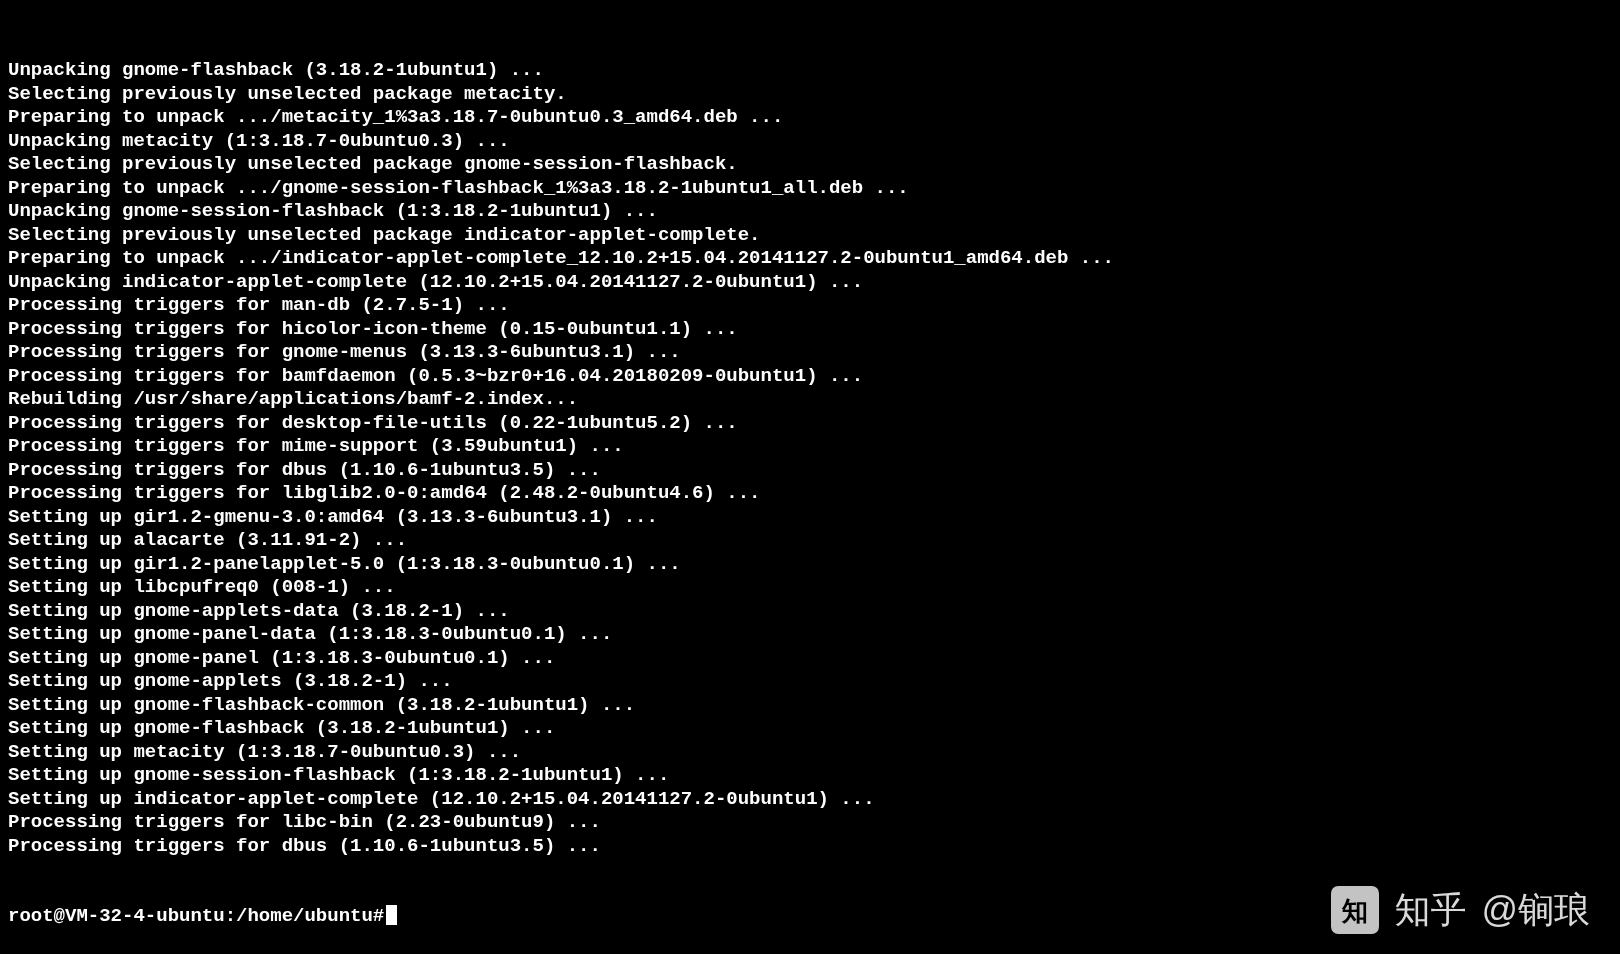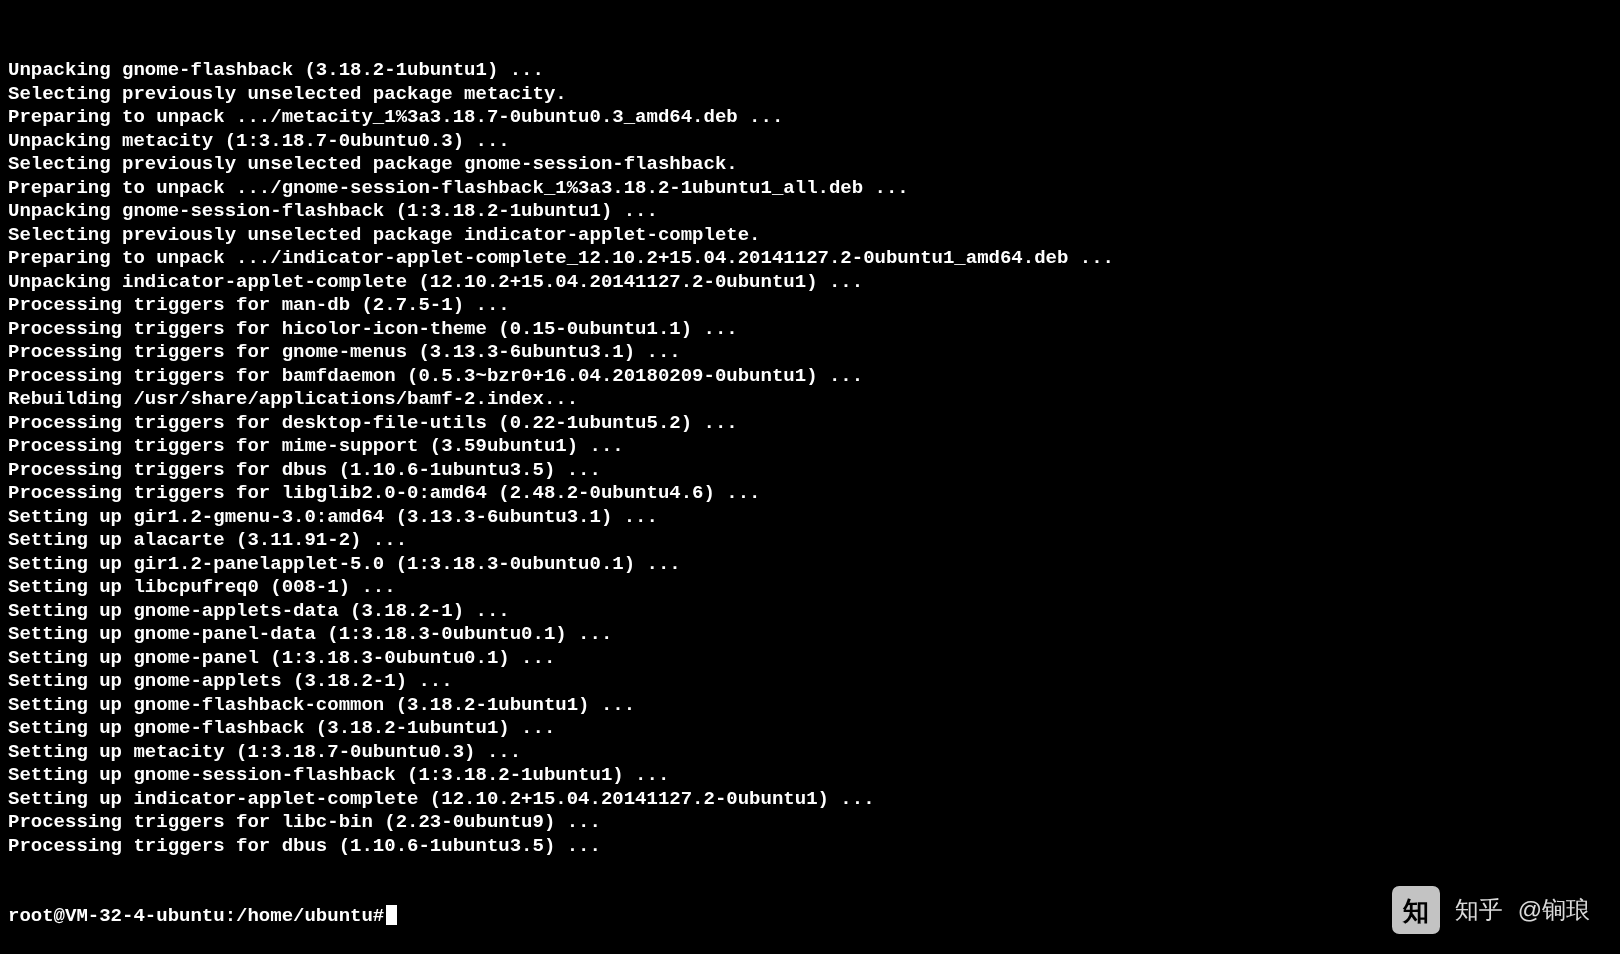--- a/index.html
+++ b/index.html
@@ -51,21 +51,21 @@
       width: 48px;
       height: 48px;
       position: relative;
     }
     .watermark-logo svg {
       width: 100%;
       height: 100%;
     }
     .watermark-text {
       font-family: "Microsoft YaHei", "PingFang SC", sans-serif;
-      font-size: 24px;
+      font-size: 36px;
       color: #ffffff;
       font-weight: normal;
     }
   </style>
 </head>
 <body>
 
 <div class="terminal">
   <div id="terminal-lines"><div class="terminal-line">Unpacking gnome-flashback (3.18.2-1ubuntu1) ...</div><div class="terminal-line">Selecting previously unselected package metacity.</div><div class="terminal-line">Preparing to unpack .../metacity_1%3a3.18.7-0ubuntu0.3_amd64.deb ...</div><div class="terminal-line">Unpacking metacity (1:3.18.7-0ubuntu0.3) ...</div><div class="terminal-line">Selecting previously unselected package gnome-session-flashback.</div><div class="terminal-line">Preparing to unpack .../gnome-session-flashback_1%3a3.18.2-1ubuntu1_all.deb ...</div><div class="terminal-line">Unpacking gnome-session-flashback (1:3.18.2-1ubuntu1) ...</div><div class="terminal-line">Selecting previously unselected package indicator-applet-complete.</div><div class="terminal-line">Preparing to unpack .../indicator-applet-complete_12.10.2+15.04.20141127.2-0ubuntu1_amd64.deb ...</div><div class="terminal-line">Unpacking indicator-applet-complete (12.10.2+15.04.20141127.2-0ubuntu1) ...</div><div class="terminal-line">Processing triggers for man-db (2.7.5-1) ...</div><div class="terminal-line">Processing triggers for hicolor-icon-theme (0.15-0ubuntu1.1) ...</div><div class="terminal-line">Processing triggers for gnome-menus (3.13.3-6ubuntu3.1) ...</div><div class="terminal-line">Processing triggers for bamfdaemon (0.5.3~bzr0+16.04.20180209-0ubuntu1) ...</div><div class="terminal-line">Rebuilding /usr/share/applications/bamf-2.index...</div><div class="terminal-line">Processing triggers for desktop-file-utils (0.22-1ubuntu5.2) ...</div><div class="terminal-line">Processing triggers for mime-support (3.59ubuntu1) ...</div><div class="terminal-line">Processing triggers for dbus (1.10.6-1ubuntu3.5) ...</div><div class="terminal-line">Processing triggers for libglib2.0-0:amd64 (2.48.2-0ubuntu4.6) ...</div><div class="terminal-line">Setting up gir1.2-gmenu-3.0:amd64 (3.13.3-6ubuntu3.1) ...</div><div class="terminal-line">Setting up alacarte (3.11.91-2) ...</div><div class="terminal-line">Setting up gir1.2-panelapplet-5.0 (1:3.18.3-0ubuntu0.1) ...</div><div class="terminal-line">Setting up libcpufreq0 (008-1) ...</div><div class="terminal-line">Setting up gnome-applets-data (3.18.2-1) ...</div><div class="terminal-line">Setting up gnome-panel-data (1:3.18.3-0ubuntu0.1) ...</div><div class="terminal-line">Setting up gnome-panel (1:3.18.3-0ubuntu0.1) ...</div><div class="terminal-line">Setting up gnome-applets (3.18.2-1) ...</div><div class="terminal-line">Setting up gnome-flashback-common (3.18.2-1ubuntu1) ...</div><div class="terminal-line">Setting up gnome-flashback (3.18.2-1ubuntu1) ...</div><div class="terminal-line">Setting up metacity (1:3.18.7-0ubuntu0.3) ...</div><div class="terminal-line">Setting up gnome-session-flashback (1:3.18.2-1ubuntu1) ...</div><div class="terminal-line">Setting up indicator-applet-complete (12.10.2+15.04.20141127.2-0ubuntu1) ...</div><div class="terminal-line">Processing triggers for libc-bin (2.23-0ubuntu9) ...</div><div class="terminal-line">Processing triggers for dbus (1.10.6-1ubuntu3.5) ...</div></div>
   <div class="prompt-line">

